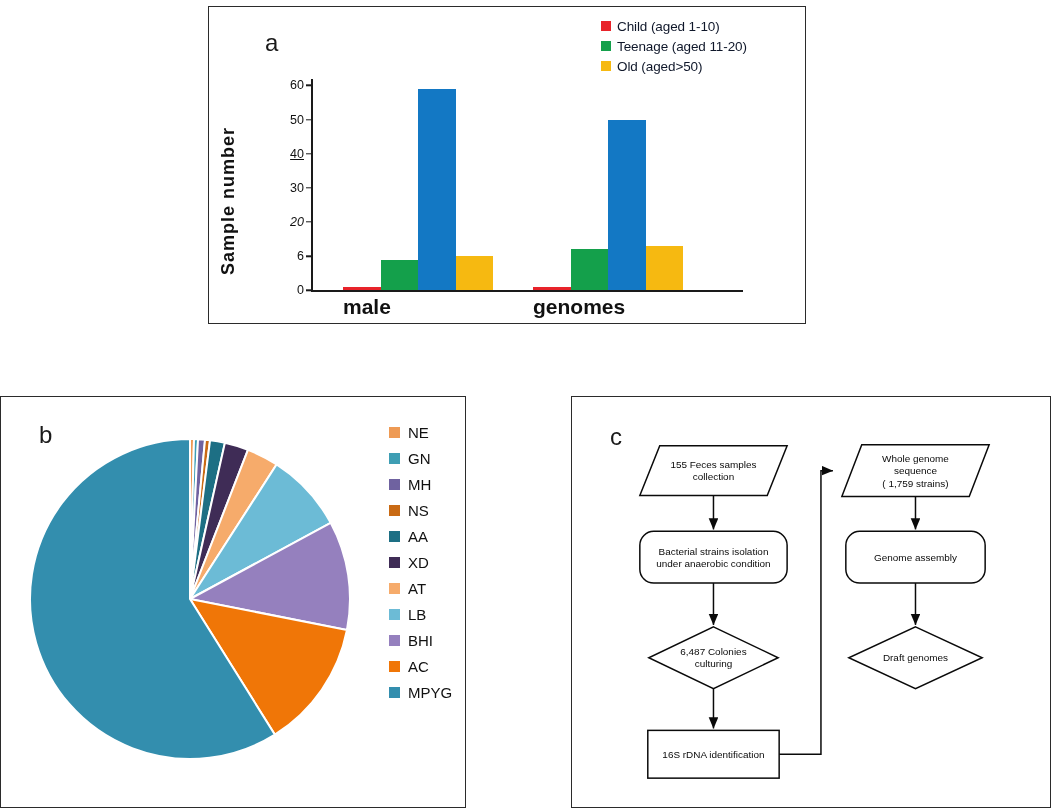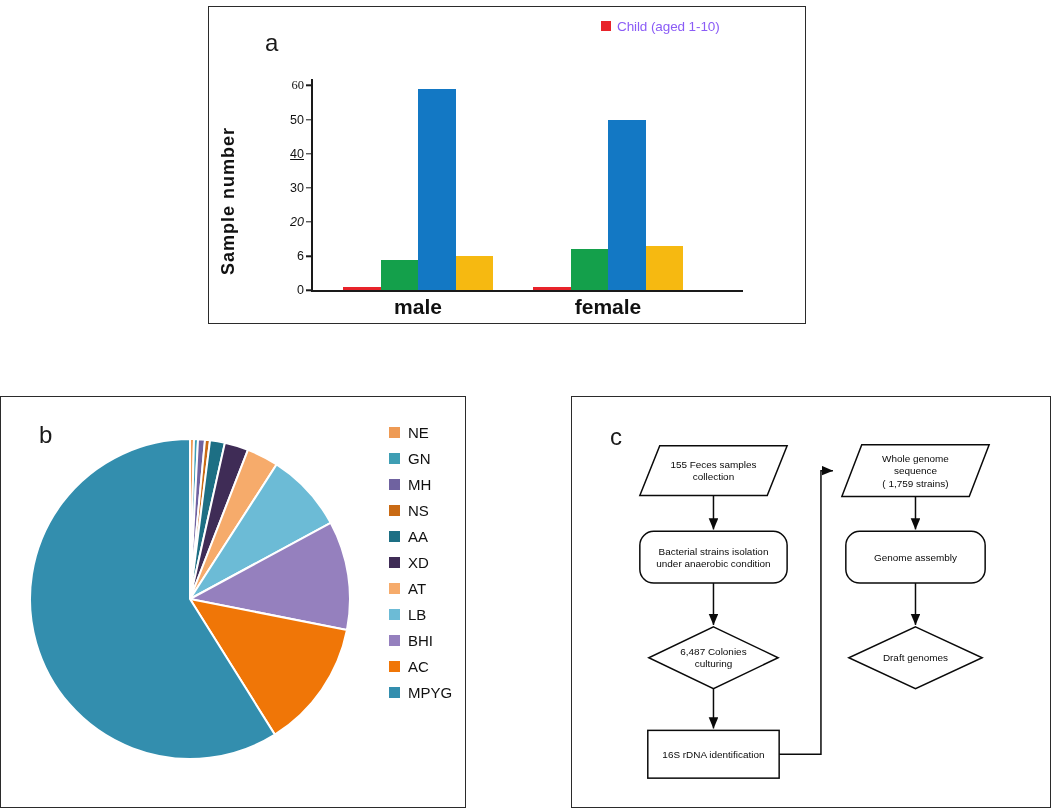--- a/index.html
+++ b/index.html
@@ -7,37 +7,37 @@
        font-family:"Liberation Sans","DejaVu Sans",sans-serif;color:#111;}
 
   
   #panel-a{position:absolute;left:208px;top:6px;width:598px;height:318px;
            border:1.5px solid #2b2b2b;background:#fff;box-sizing:border-box;}
   #panel-a-label{position:absolute;left:56px;top:22px;font-size:24px;color:#1a1a1a;}
 
   #legend-a{position:absolute;right:14px;top:10px;width:190px;}
   .leg-row{display:flex;align-items:center;height:18px;margin-bottom:2px;}
   .leg-sw{width:10px;height:10px;margin-right:6px;flex:none;}
-  .leg-tx{font-size:13.5px;color:#8b5cf6;white-space:nowrap;letter-spacing:-0.1px;}
+  .leg-tx{font-size:13.5px;color:#0f172a;white-space:nowrap;letter-spacing:-0.1px;}
 
   #plot-a{position:absolute;left:102px;top:72px;width:432px;height:213px;}
   #ylabel-a{position:absolute;left:6px;top:94px;width:26px;height:200px;
             display:flex;align-items:center;justify-content:center;}
   #ylabel-a span{writing-mode:vertical-rl;transform:rotate(180deg);
             font-size:18px;font-weight:bold;letter-spacing:1px;white-space:nowrap;}
   .ytick{position:absolute;right:100%;transform:translateY(-50%);
          font-size:12.5px;padding-right:7px;color:#111;white-space:nowrap;}
   .ytickmark{position:absolute;left:-5px;width:5px;height:1.4px;background:#1a1a1a;
              transform:translateY(-50%);}
   #axis-y-a{position:absolute;left:0;top:0;bottom:0;width:1.6px;background:#1a1a1a;}
   #axis-x-a{position:absolute;left:0;right:0;bottom:0;height:1.6px;background:#1a1a1a;}
 
   .grp{position:absolute;bottom:1.6px;display:flex;align-items:flex-end;height:100%;}
   .bar{position:relative;}
-  .xcat{position:absolute;top:216px;font-size:21px;font-weight:bold;text-align:center;}
+  .xcat{position:absolute;top:216px;font-size:21px;font-weight:bold;text-align:left;}
 
   
   #panel-b{position:absolute;left:0px;top:396px;width:466px;height:412px;
            border:1.5px solid #2b2b2b;background:#fff;box-sizing:border-box;}
   #panel-b-label{position:absolute;left:38px;top:24px;font-size:24px;color:#1a1a1a;}
   #pie-wrap{position:absolute;left:24px;top:30px;width:330px;height:350px;}
   #legend-b{position:absolute;left:388px;top:22px;width:76px;text-align:center;}
   .legb-row{display:flex;align-items:center;height:26px;}
   .legb-sw{width:11px;height:11px;margin-right:8px;flex:none;}
   .legb-tx{font-size:15px;color:#111;white-space:nowrap;}
@@ -53,20 +53,28 @@
 </head>
 <body>
 
 <div id="panel-a">
   <div id="panel-a-label">a</div>
 
   <div id="legend-a">
       <div class="leg-row">
         <span class="leg-sw" style="background: rgb(232, 35, 42);"></span>
         <span class="leg-tx">Child (aged 1-10)</span>
+      </div>
+      <div class="leg-row">
+        <span class="leg-sw" style="background: rgb(20, 160, 75);"></span>
+        <span class="leg-tx">Teenage (aged 11-20)</span>
+      </div>
+      <div class="leg-row">
+        <span class="leg-sw" style="background: rgb(246, 185, 17);"></span>
+        <span class="leg-tx">Old (aged&gt;50)</span>
       </div>
     </div>
 
   <div id="ylabel-a">
     <span>Sample  number</span>
   </div>
 
   <div id="plot-a">
     <div id="axis-y-a"></div>
     <div id="axis-x-a"></div>
@@ -75,36 +83,36 @@
       <div class="ytick" style="top: 177.233px;">6</div>
       <div class="ytickmark" style="top: 177.233px;"></div>
       <div class="ytick" style="top: 143.067px; font-style: italic;">20</div>
       <div class="ytickmark" style="top: 143.067px;"></div>
       <div class="ytick" style="top: 108.9px;">30</div>
       <div class="ytickmark" style="top: 108.9px;"></div>
       <div class="ytick" style="top: 74.7333px; text-decoration: underline;">40</div>
       <div class="ytickmark" style="top: 74.7333px;"></div>
       <div class="ytick" style="top: 40.5667px; margin-left: 12px;">50</div>
       <div class="ytickmark" style="top: 40.5667px;"></div>
-      <div class="ytick" style="top: 6.4px; font-family: Liberation Serif, serif;">60</div>
+      <div class="ytick" style="top: 6.4px;">60</div>
       <div class="ytickmark" style="top: 6.4px;"></div>
       <div class="grp" style="left: 32px; width: 150px;">
         <div class="bar" style="width: 37.5px; height: 3.41667px; background: rgb(232, 35, 42);"></div>
         <div class="bar" style="width: 37.5px; height: 30.75px; background: rgb(20, 160, 75);"></div>
         <div class="bar" style="width: 37.5px; height: 201.583px; background: rgb(19, 120, 196);"></div>
         <div class="bar" style="width: 37.5px; height: 34.1667px; background: rgb(246, 185, 17);"></div>
       </div>
       <div class="xcat" style="left: 32px; width: 150px;">male</div>
       <div class="grp" style="left: 222px; width: 150px;">
         <div class="bar" style="width: 37.5px; height: 3.41667px; background: rgb(232, 35, 42);"></div>
         <div class="bar" style="width: 37.5px; height: 41px; background: rgb(20, 160, 75);"></div>
         <div class="bar" style="width: 37.5px; height: 170.833px; background: rgb(19, 120, 196);"></div>
         <div class="bar" style="width: 37.5px; height: 44.4167px; background: rgb(246, 185, 17);"></div>
       </div>
-      <div class="xcat" style="left: 222px; width: 150px;">female</div>
+      <div class="xcat" style="left: 222px; width: 150px;">genomes</div>
     </div>
 </div>
 
 <div id="panel-b">
   <div id="panel-b-label">b</div>
   <div id="pie-wrap">
     <svg viewBox="0 0 330 350" width="330" height="350">
       <g id="pie-slices">
           <path d="M 165 172 L 165 12 A 160 160 0 0 1 169.020815270934 12.050529714671995 Z" fill="#EE9A54" stroke="#ffffff" stroke-width="2"></path>
           <path d="M 165 172 L 169.020815270934 12.050529714671995 A 160 160 0 0 1 173.03909090876314 12.202086943037216 Z" fill="#3E9EB4" stroke="#ffffff" stroke-width="2"></path>

